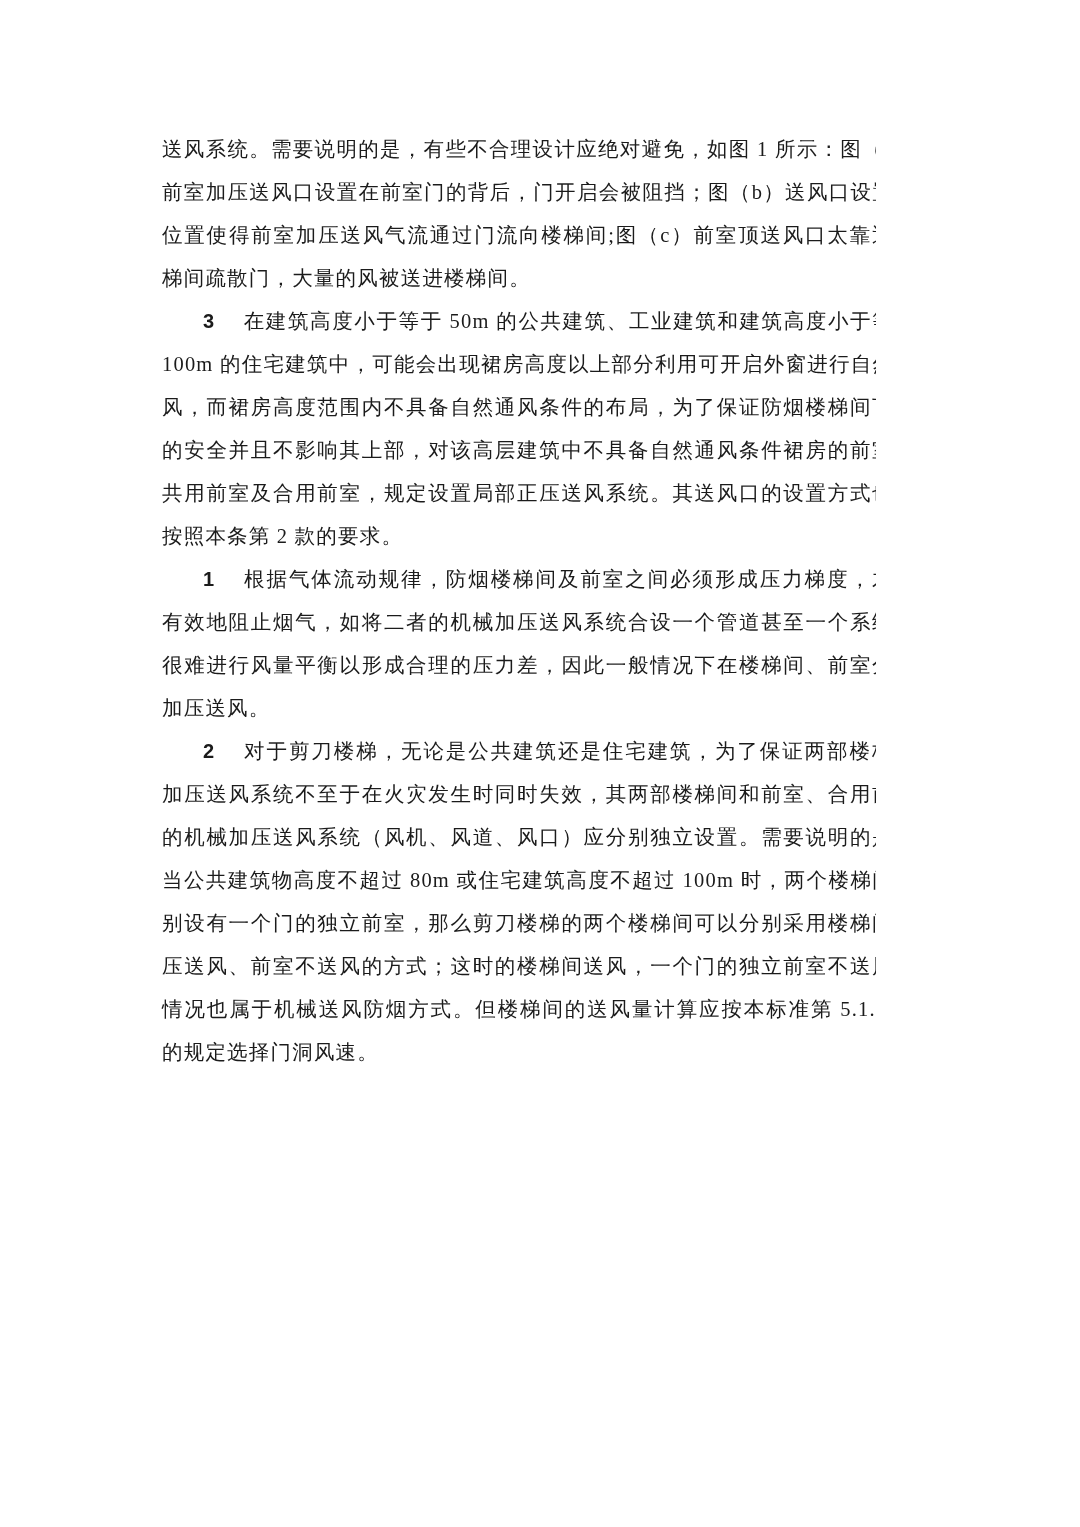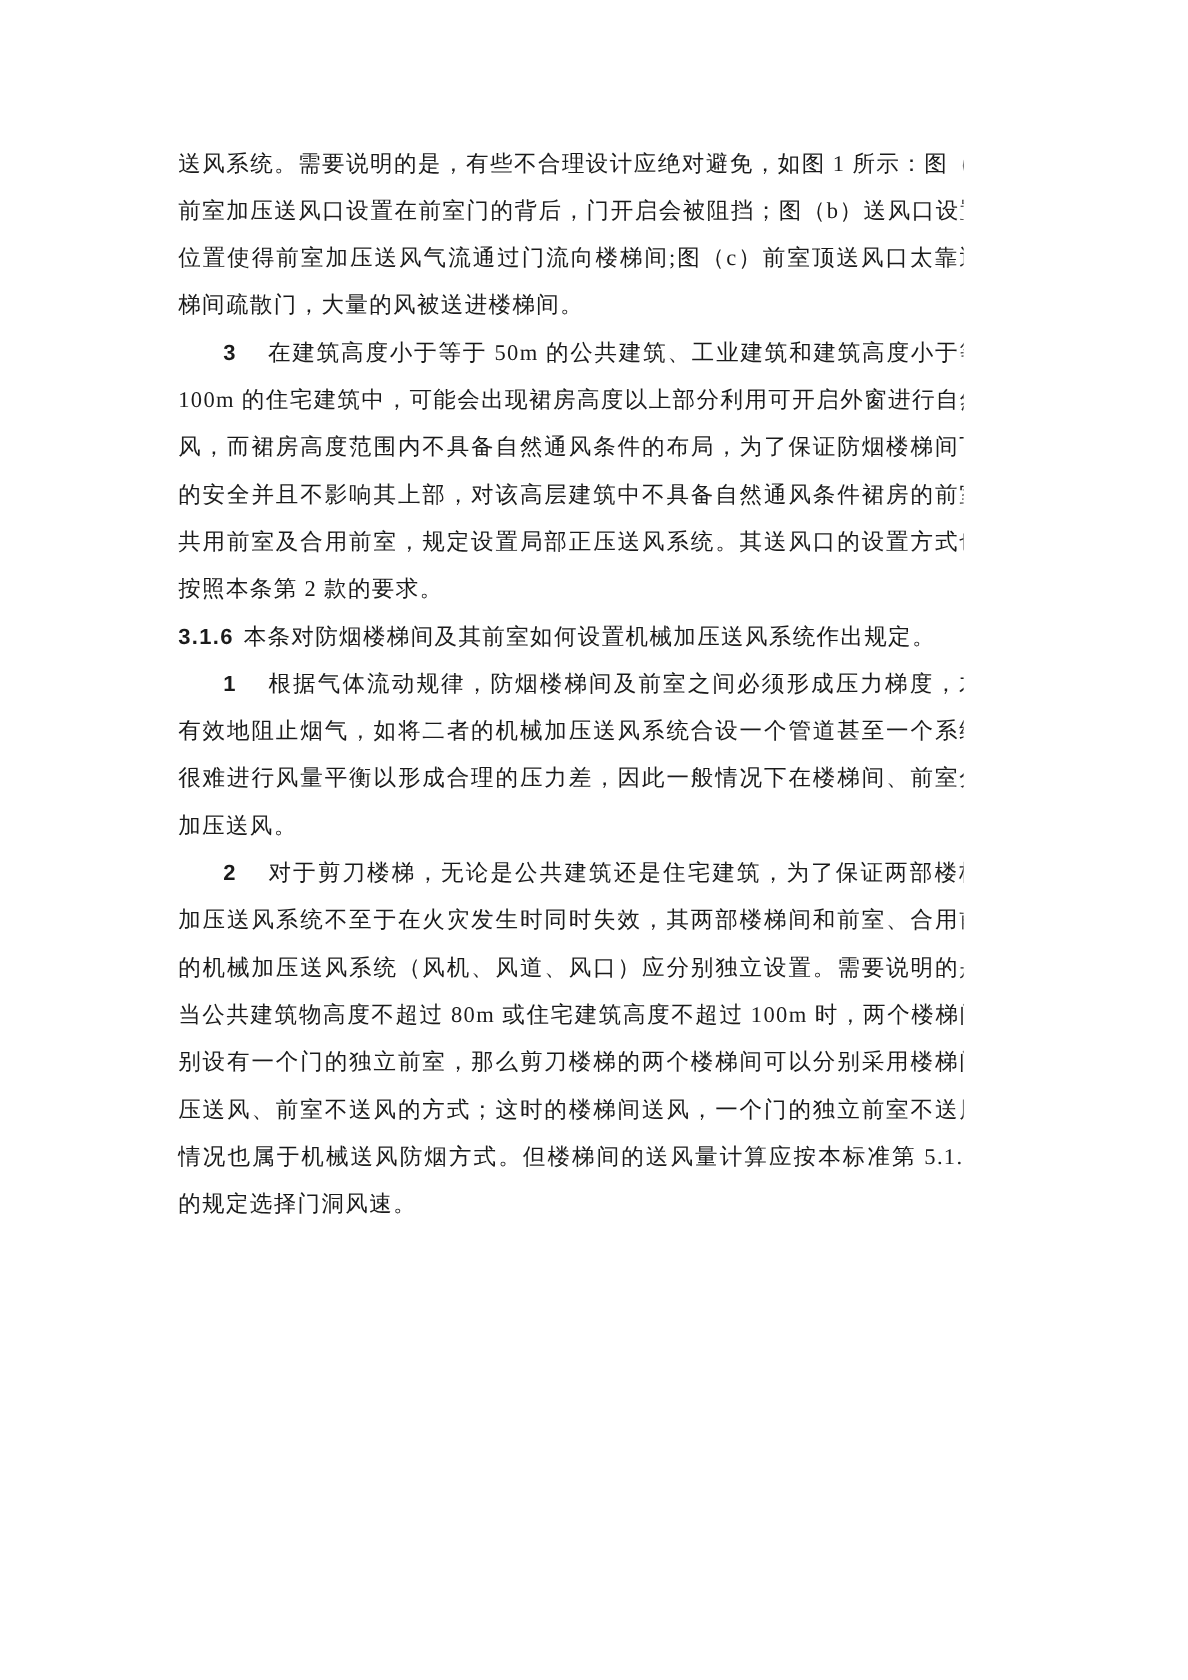--- a/index.html
+++ b/index.html
@@ -59,21 +59,20 @@
 <body>
 
 <div class="page">
 
   <main class="content">
 
     <p class="para"><span>送风系统。需要说明的是，有些不合理设计应绝对避免，如图 1 所示：图（a）前室加压送风口设置在前室门的背后，门开启会被阻挡；图（b）送风口设置的位置使得前室加压送风气流通过门流向楼梯间;图（c）前室顶送风口太靠近楼梯间疏散门，大量的风被送进楼梯间。</span></p>
 
     <p class="para indent"><b class="lead num">3</b><span>在建筑高度小于等于 50m 的公共建筑、工业建筑和建筑高度小于等于 100m 的住宅建筑中，可能会出现裙房高度以上部分利用可开启外窗进行自然通风，而裙房高度范围内不具备自然通风条件的布局，为了保证防烟楼梯间下部的安全并且不影响其上部，对该高层建筑中不具备自然通风条件裙房的前室、共用前室及合用前室，规定设置局部正压送风系统。其送风口的设置方式也应按照本条第 2 款的要求。</span></p>
 
-    <p class="para"><b class="lead sec">3.1.6</b><span>本条对防烟楼梯间及其前室如何设置机械加压送风系统作出规定。</span></p>
 
     <p class="para indent"><b class="lead num">1</b><span>根据气体流动规律，防烟楼梯间及前室之间必须形成压力梯度，才能有效地阻止烟气，如将二者的机械加压送风系统合设一个管道甚至一个系统，很难进行风量平衡以形成合理的压力差，因此一般情况下在楼梯间、前室分别加压送风。</span></p>
 
     <p class="para indent"><b class="lead num">2</b><span>对于剪刀楼梯，无论是公共建筑还是住宅建筑，为了保证两部楼梯的加压送风系统不至于在火灾发生时同时失效，其两部楼梯间和前室、合用前室的机械加压送风系统（风机、风道、风口）应分别独立设置。需要说明的是，当公共建筑物高度不超过 80m 或住宅建筑高度不超过 100m 时，两个楼梯间分别设有一个门的独立前室，那么剪刀楼梯的两个楼梯间可以分别采用楼梯间加压送风、前室不送风的方式；这时的楼梯间送风，一个门的独立前室不送风的情况也属于机械送风防烟方式。但楼梯间的送风量计算应按本标准第 5.1.6 条的规定选择门洞风速。</span></p>
 
   </main>
 
   <span class="page-number">36</span>
 
 </div>

